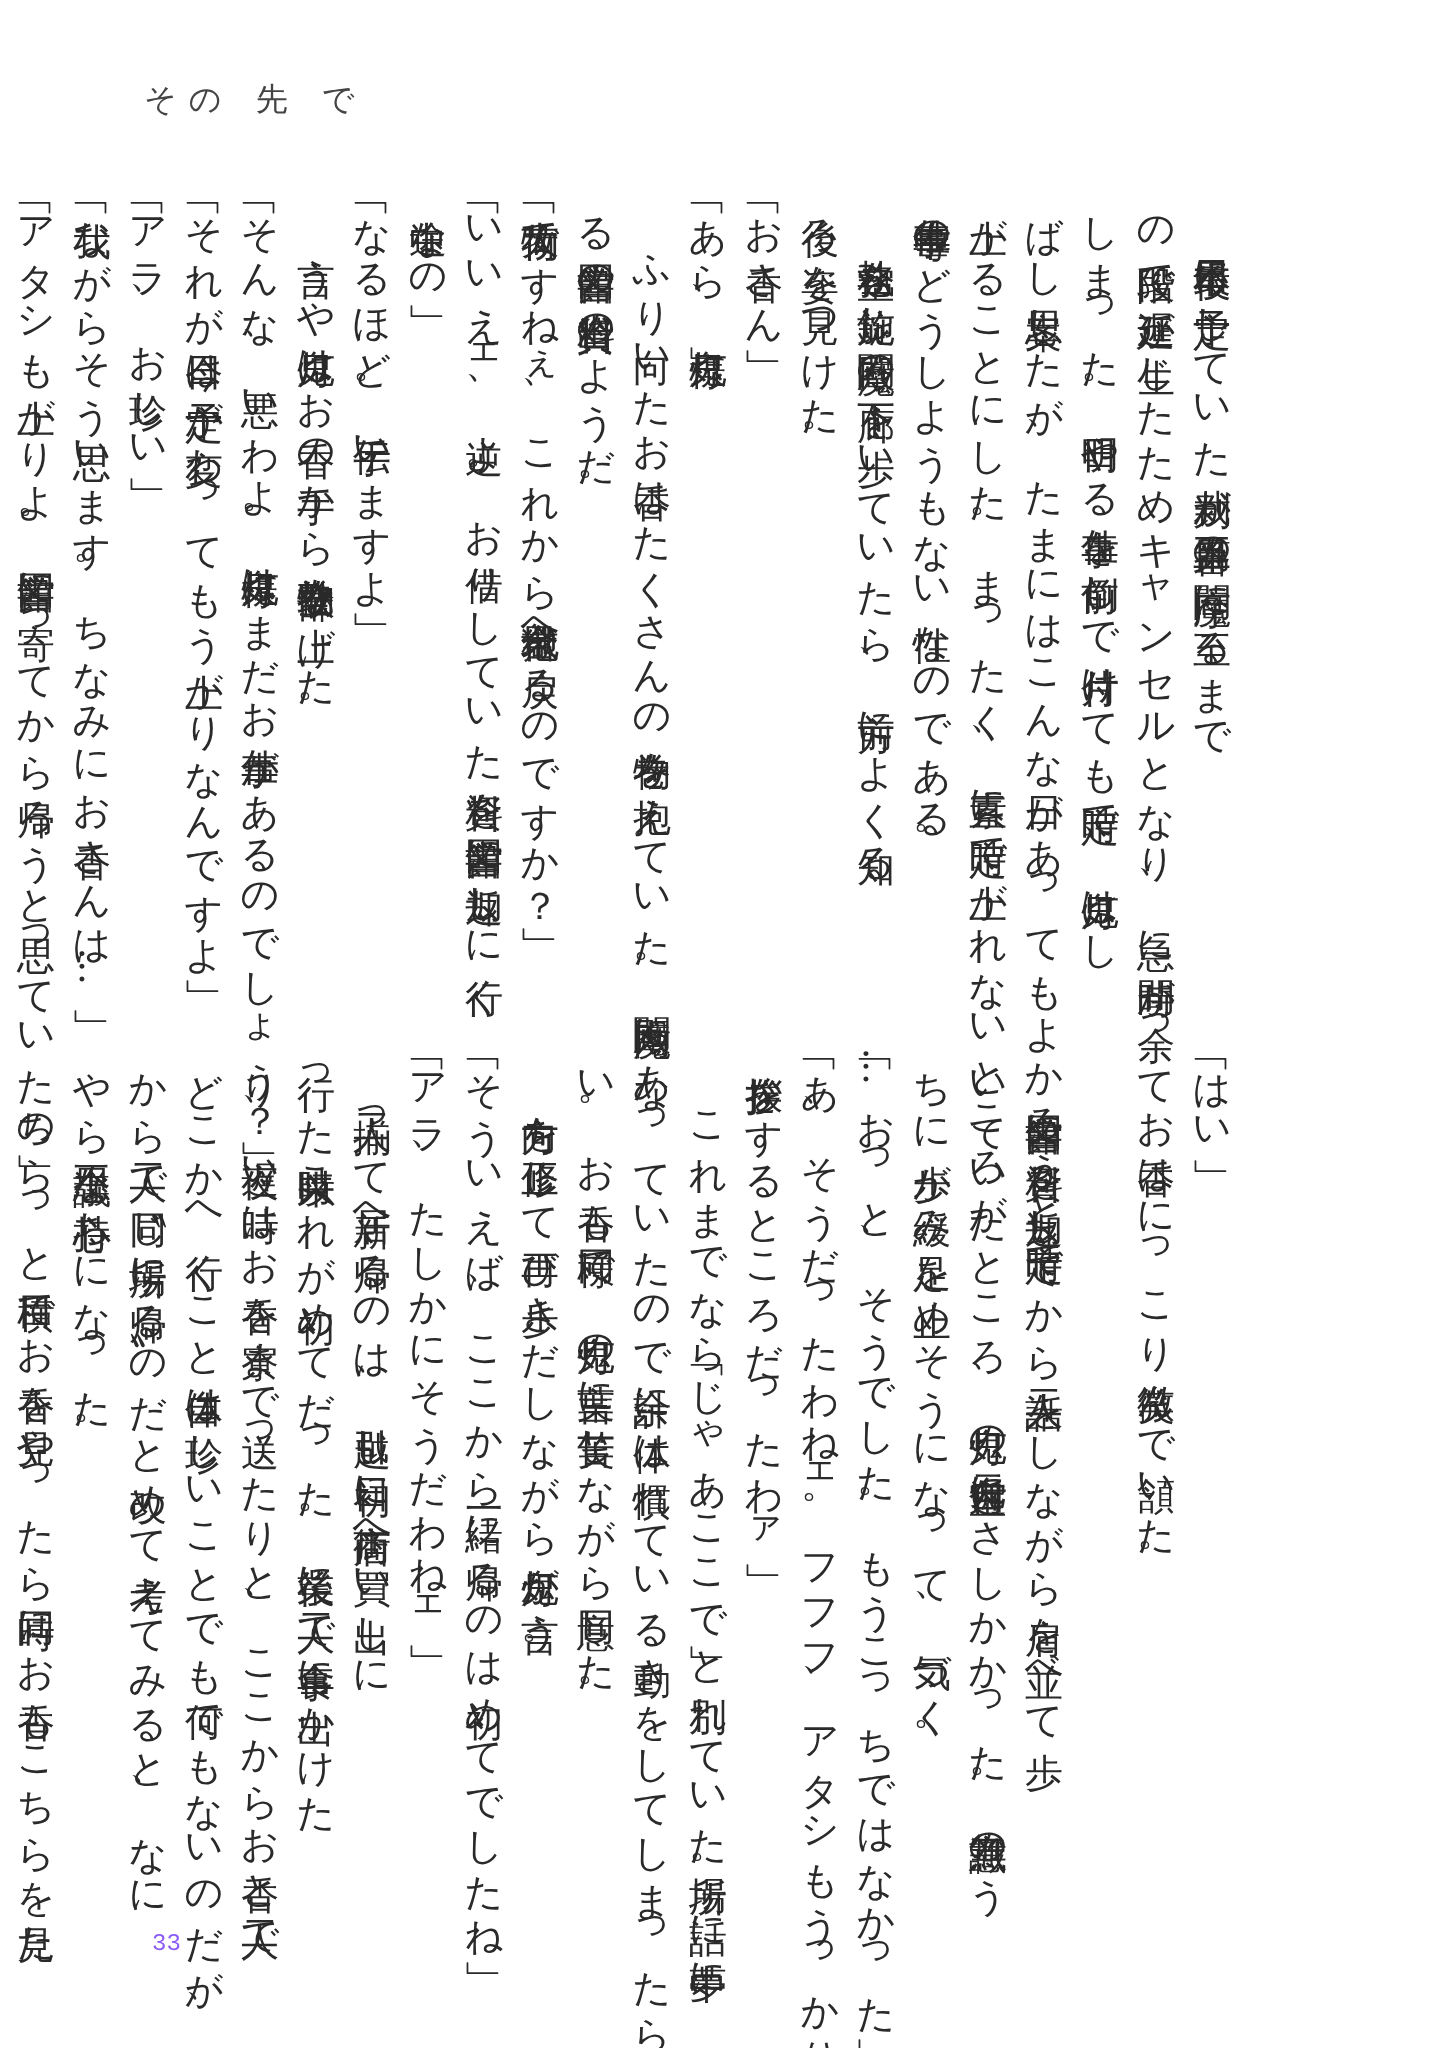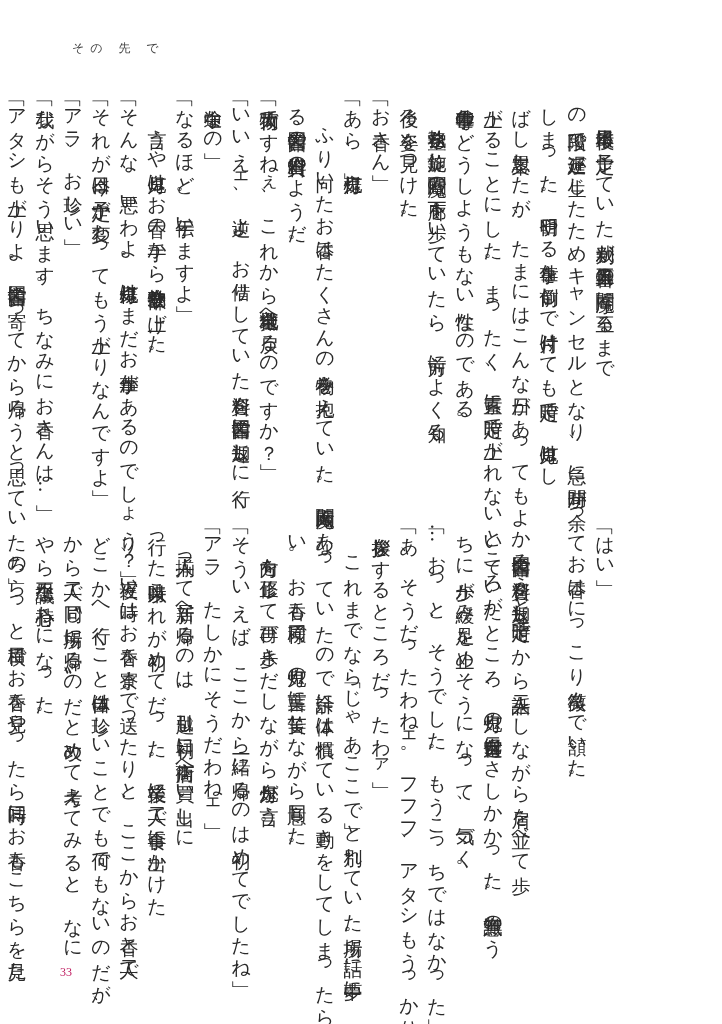--- a/index.html
+++ b/index.html
@@ -1,32 +1,32 @@
 <!DOCTYPE html>
 <html><head>
   <meta charset="utf-8">
   <style>
     html, body { margin:0; padding:0; }
     body {
       width:722px; height:1024px; background:#ffffff; position:relative; overflow:hidden;
       font-family: "DejaVu Serif", "Liberation Serif", serif; color:#2a2a2a;
     }
     .running-head {
-      position:absolute; left:72px; top:40px; font-size:12px; letter-spacing:6px; color:#444;
+      position:absolute; left:72px; top:40px; font-size:16px; letter-spacing:6px; color:#444;
     }
     .block {
       position:absolute; writing-mode: vertical-rl; -webkit-writing-mode: vertical-rl;
       font-size:19px; line-height:28px; letter-spacing:0.6px;
     }
     .block.upper { right:102px; top:95px; height:398px; width:520px; }
     .block.lower { right:102px; top:523px; height:398px; width:520px; }
     .line { display:block; white-space:nowrap; }
     .folio {
-      position:absolute; left:60px; top:965px; font-size:12px; color:#be185d;
-      font-family:Liberation Serif, serif;
+      position:absolute; left:76px; top:965px; font-size:12px; color:#8b5cf6;
+      font-family:Liberation Mono, monospace;
     }
   </style>
 </head>
 <body>
 
 <div class="running-head">その 先 で</div>
 
 <div class="block upper">
   <span class="line">　本日最後に予定していた裁判が第五番目の閻魔庁に至るまで</span>
   <span class="line">の段階で遅延が生じたためキャンセルとなり、急に時間が余って</span>

